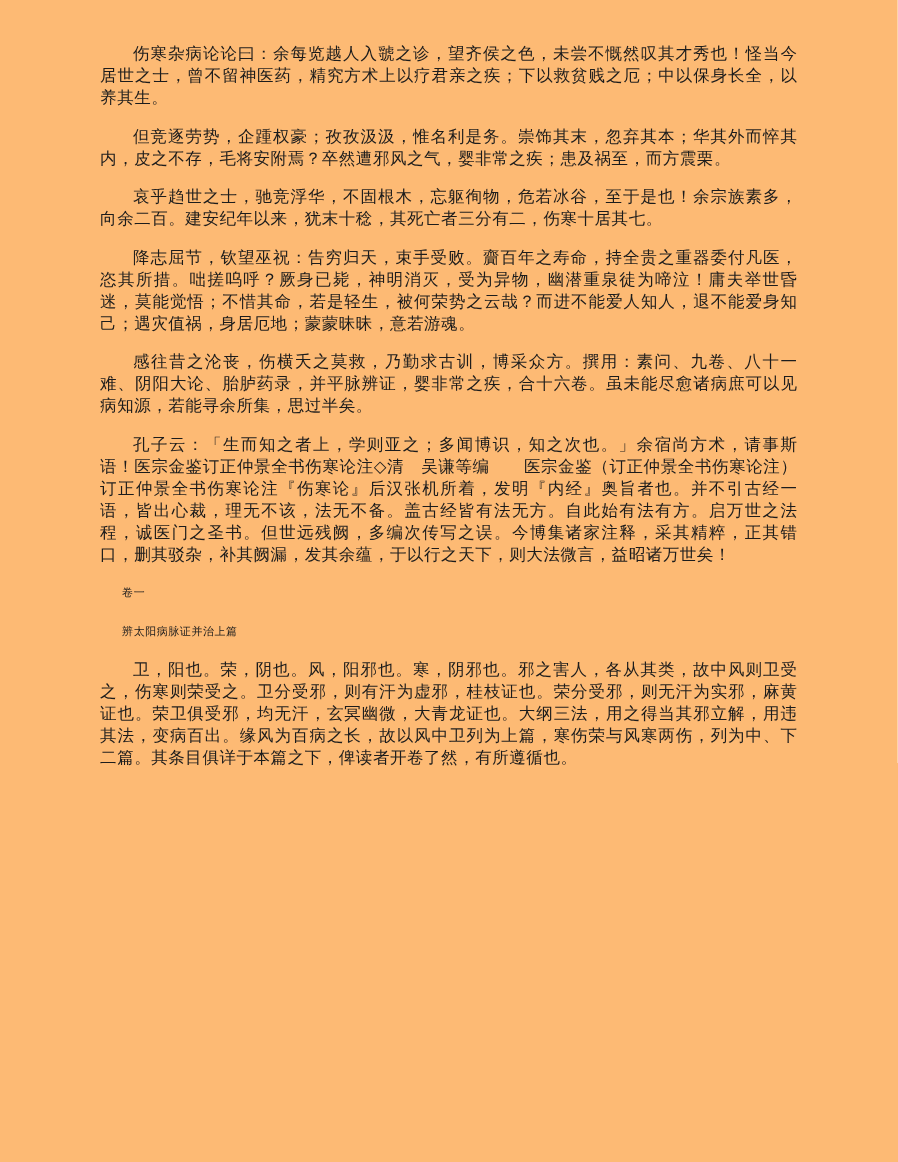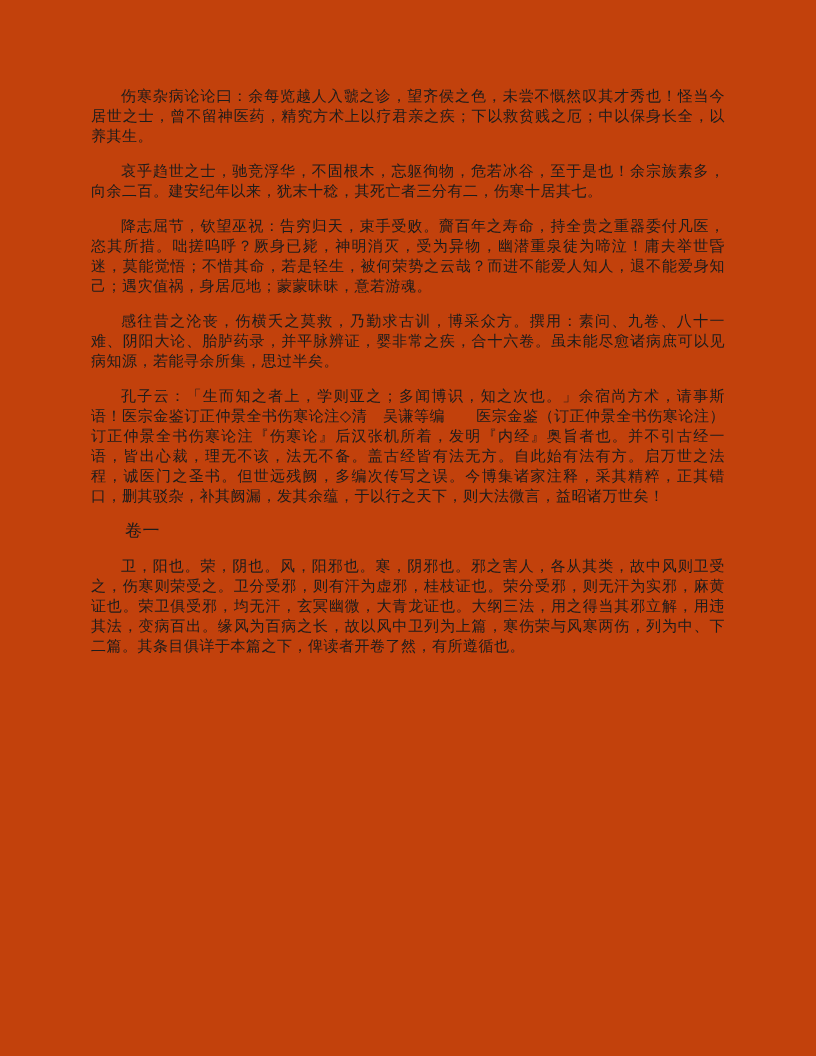--- a/index.html
+++ b/index.html
@@ -11,47 +11,49 @@
     width: 816px;
     height: 1056px;
     overflow: hidden;
     font-family: "Liberation Serif", "DejaVu Serif", serif;
     color: #1c1c1c;
   }
   .page {
     box-sizing: border-box;
     width: 816px;
     height: 1056px;
-    padding: 86px 91px 60px 91px;
-    background: #c2410c;
+    padding: 40px 91px 60px 91px;
+    background: #fdba74;
   }
   .para {
     margin: 0 0 15px 0;
     font-size: 15px;
     line-height: 20px;
     text-align: justify;
     text-justify: inter-ideograph;
     text-indent: 2em;
     letter-spacing: 0.5px;
     word-break: break-all;
   }
   .heading-line {
     margin: 0 0 15px 0;
-    font-size: 17px;
+    font-size: 10px;
     line-height: 20px;
     text-indent: 2em;
     letter-spacing: 0.5px;
   }
 </style>
 </head>
 <body>
 
 <div class="page">
   <div id="text-body">
       <p class="para">伤寒杂病论论曰：余每览越人入虢之诊，望齐侯之色，未尝不慨然叹其才秀也！怪当今居世之士，曾不留神医药，精究方术上以疗君亲之疾；下以救贫贱之厄；中以保身长全，以养其生。</p>
+      <p class="para">但竞逐劳势，企踵权豪；孜孜汲汲，惟名利是务。崇饰其末，忽弃其本；华其外而悴其内，皮之不存，毛将安附焉？卒然遭邪风之气，婴非常之疾；患及祸至，而方震栗。</p>
       <p class="para">哀乎趋世之士，驰竞浮华，不固根木，忘躯徇物，危若冰谷，至于是也！余宗族素多，向余二百。建安纪年以来，犹末十稔，其死亡者三分有二，伤寒十居其七。</p>
       <p class="para">降志屈节，钦望巫祝：告穷归天，束手受败。齎百年之寿命，持全贵之重器委付凡医，恣其所措。咄搓呜呼？厥身已毙，神明消灭，受为异物，幽潜重泉徒为啼泣！庸夫举世昏迷，莫能觉悟；不惜其命，若是轻生，被何荣势之云哉？而进不能爱人知人，退不能爱身知己；遇灾值祸，身居厄地；蒙蒙昧昧，意若游魂。</p>
       <p class="para">感往昔之沦丧，伤横夭之莫救，乃勤求古训，博采众方。撰用：素问、九卷、八十一难、阴阳大论、胎胪药录，并平脉辨证，婴非常之疾，合十六卷。虽未能尽愈诸病庶可以见病知源，若能寻余所集，思过半矣。</p>
       <p class="para">孔子云：「生而知之者上，学则亚之；多闻博识，知之次也。」余宿尚方术，请事斯语！医宗金鉴订正仲景全书伤寒论注◇清　吴谦等编　　医宗金鉴（订正仲景全书伤寒论注）订正仲景全书伤寒论注『伤寒论』后汉张机所着，发明『内经』奥旨者也。并不引古经一语，皆出心裁，理无不该，法无不备。盖古经皆有法无方。自此始有法有方。启万世之法程，诚医门之圣书。但世远残阙，多编次传写之误。今博集诸家注释，采其精粹，正其错口，删其驳杂，补其阙漏，发其余蕴，于以行之天下，则大法微言，益昭诸万世矣！</p>
       <p class="heading-line">卷一</p>
+      <p class="heading-line">辨太阳病脉证并治上篇</p>
       <p class="para">卫，阳也。荣，阴也。风，阳邪也。寒，阴邪也。邪之害人，各从其类，故中风则卫受之，伤寒则荣受之。卫分受邪，则有汗为虚邪，桂枝证也。荣分受邪，则无汗为实邪，麻黄证也。荣卫俱受邪，均无汗，玄冥幽微，大青龙证也。大纲三法，用之得当其邪立解，用违其法，变病百出。缘风为百病之长，故以风中卫列为上篇，寒伤荣与风寒两伤，列为中、下二篇。其条目俱详于本篇之下，俾读者开卷了然，有所遵循也。</p>
     </div>
 </div>
 
 </body></html>

